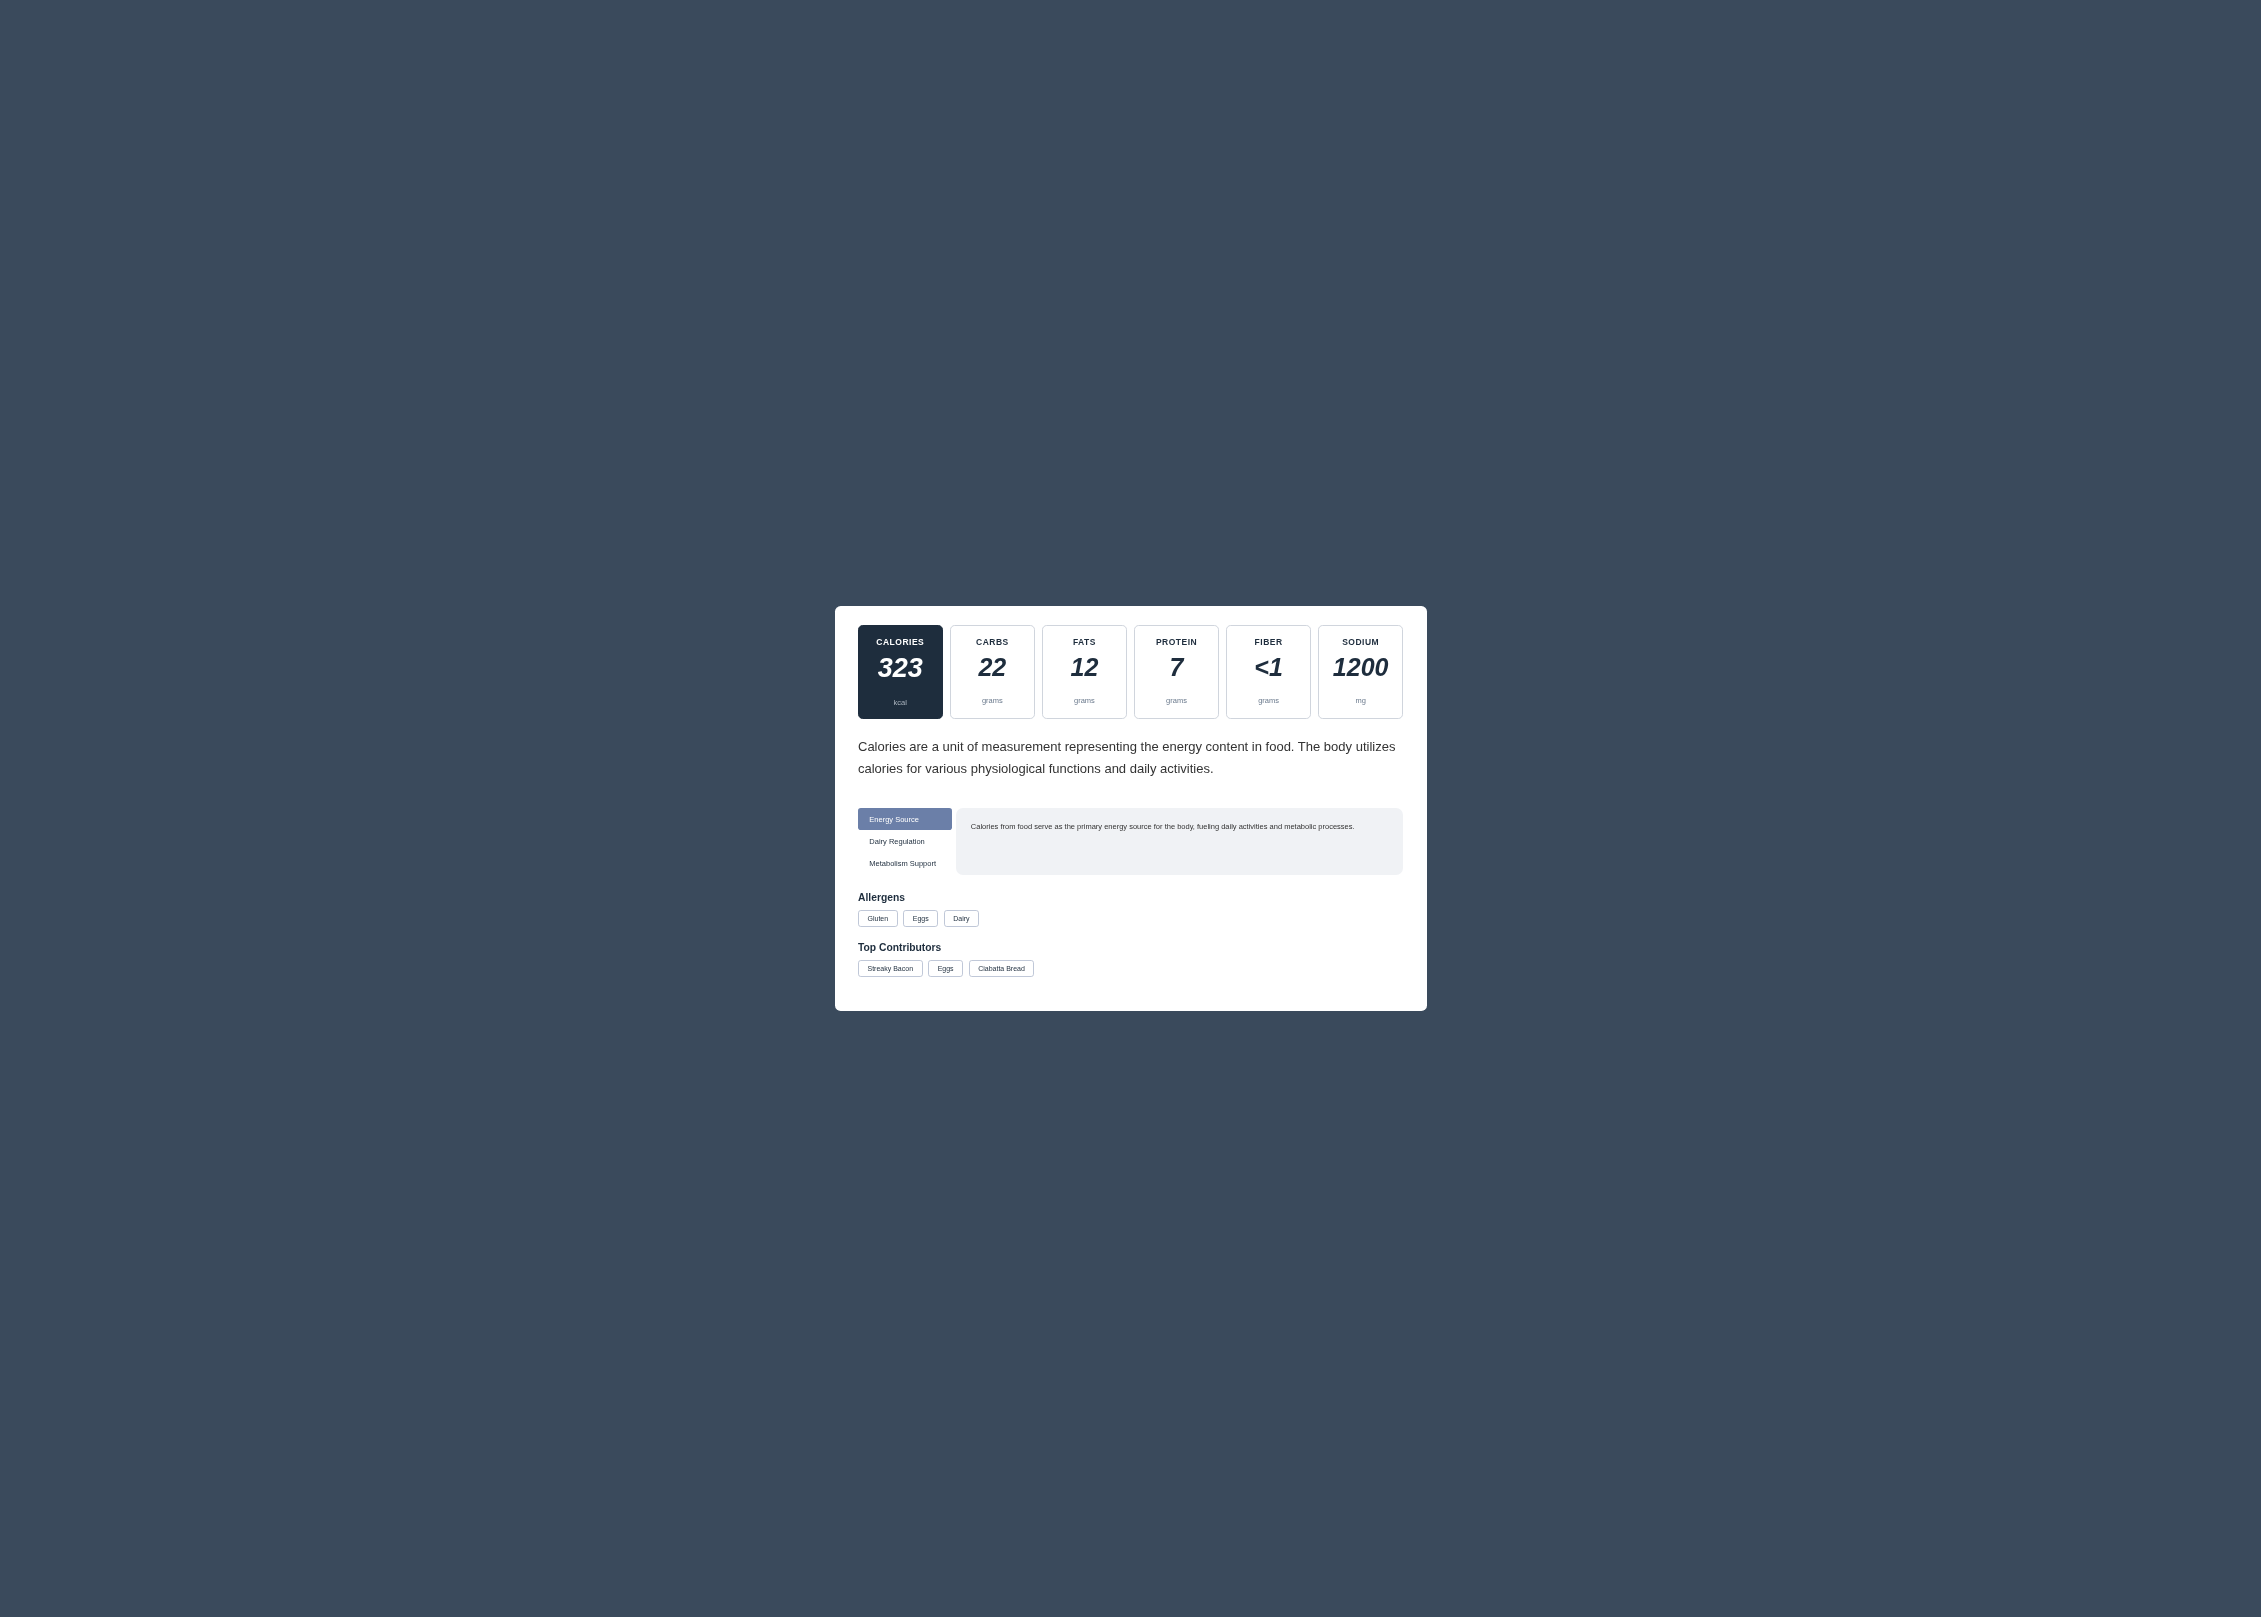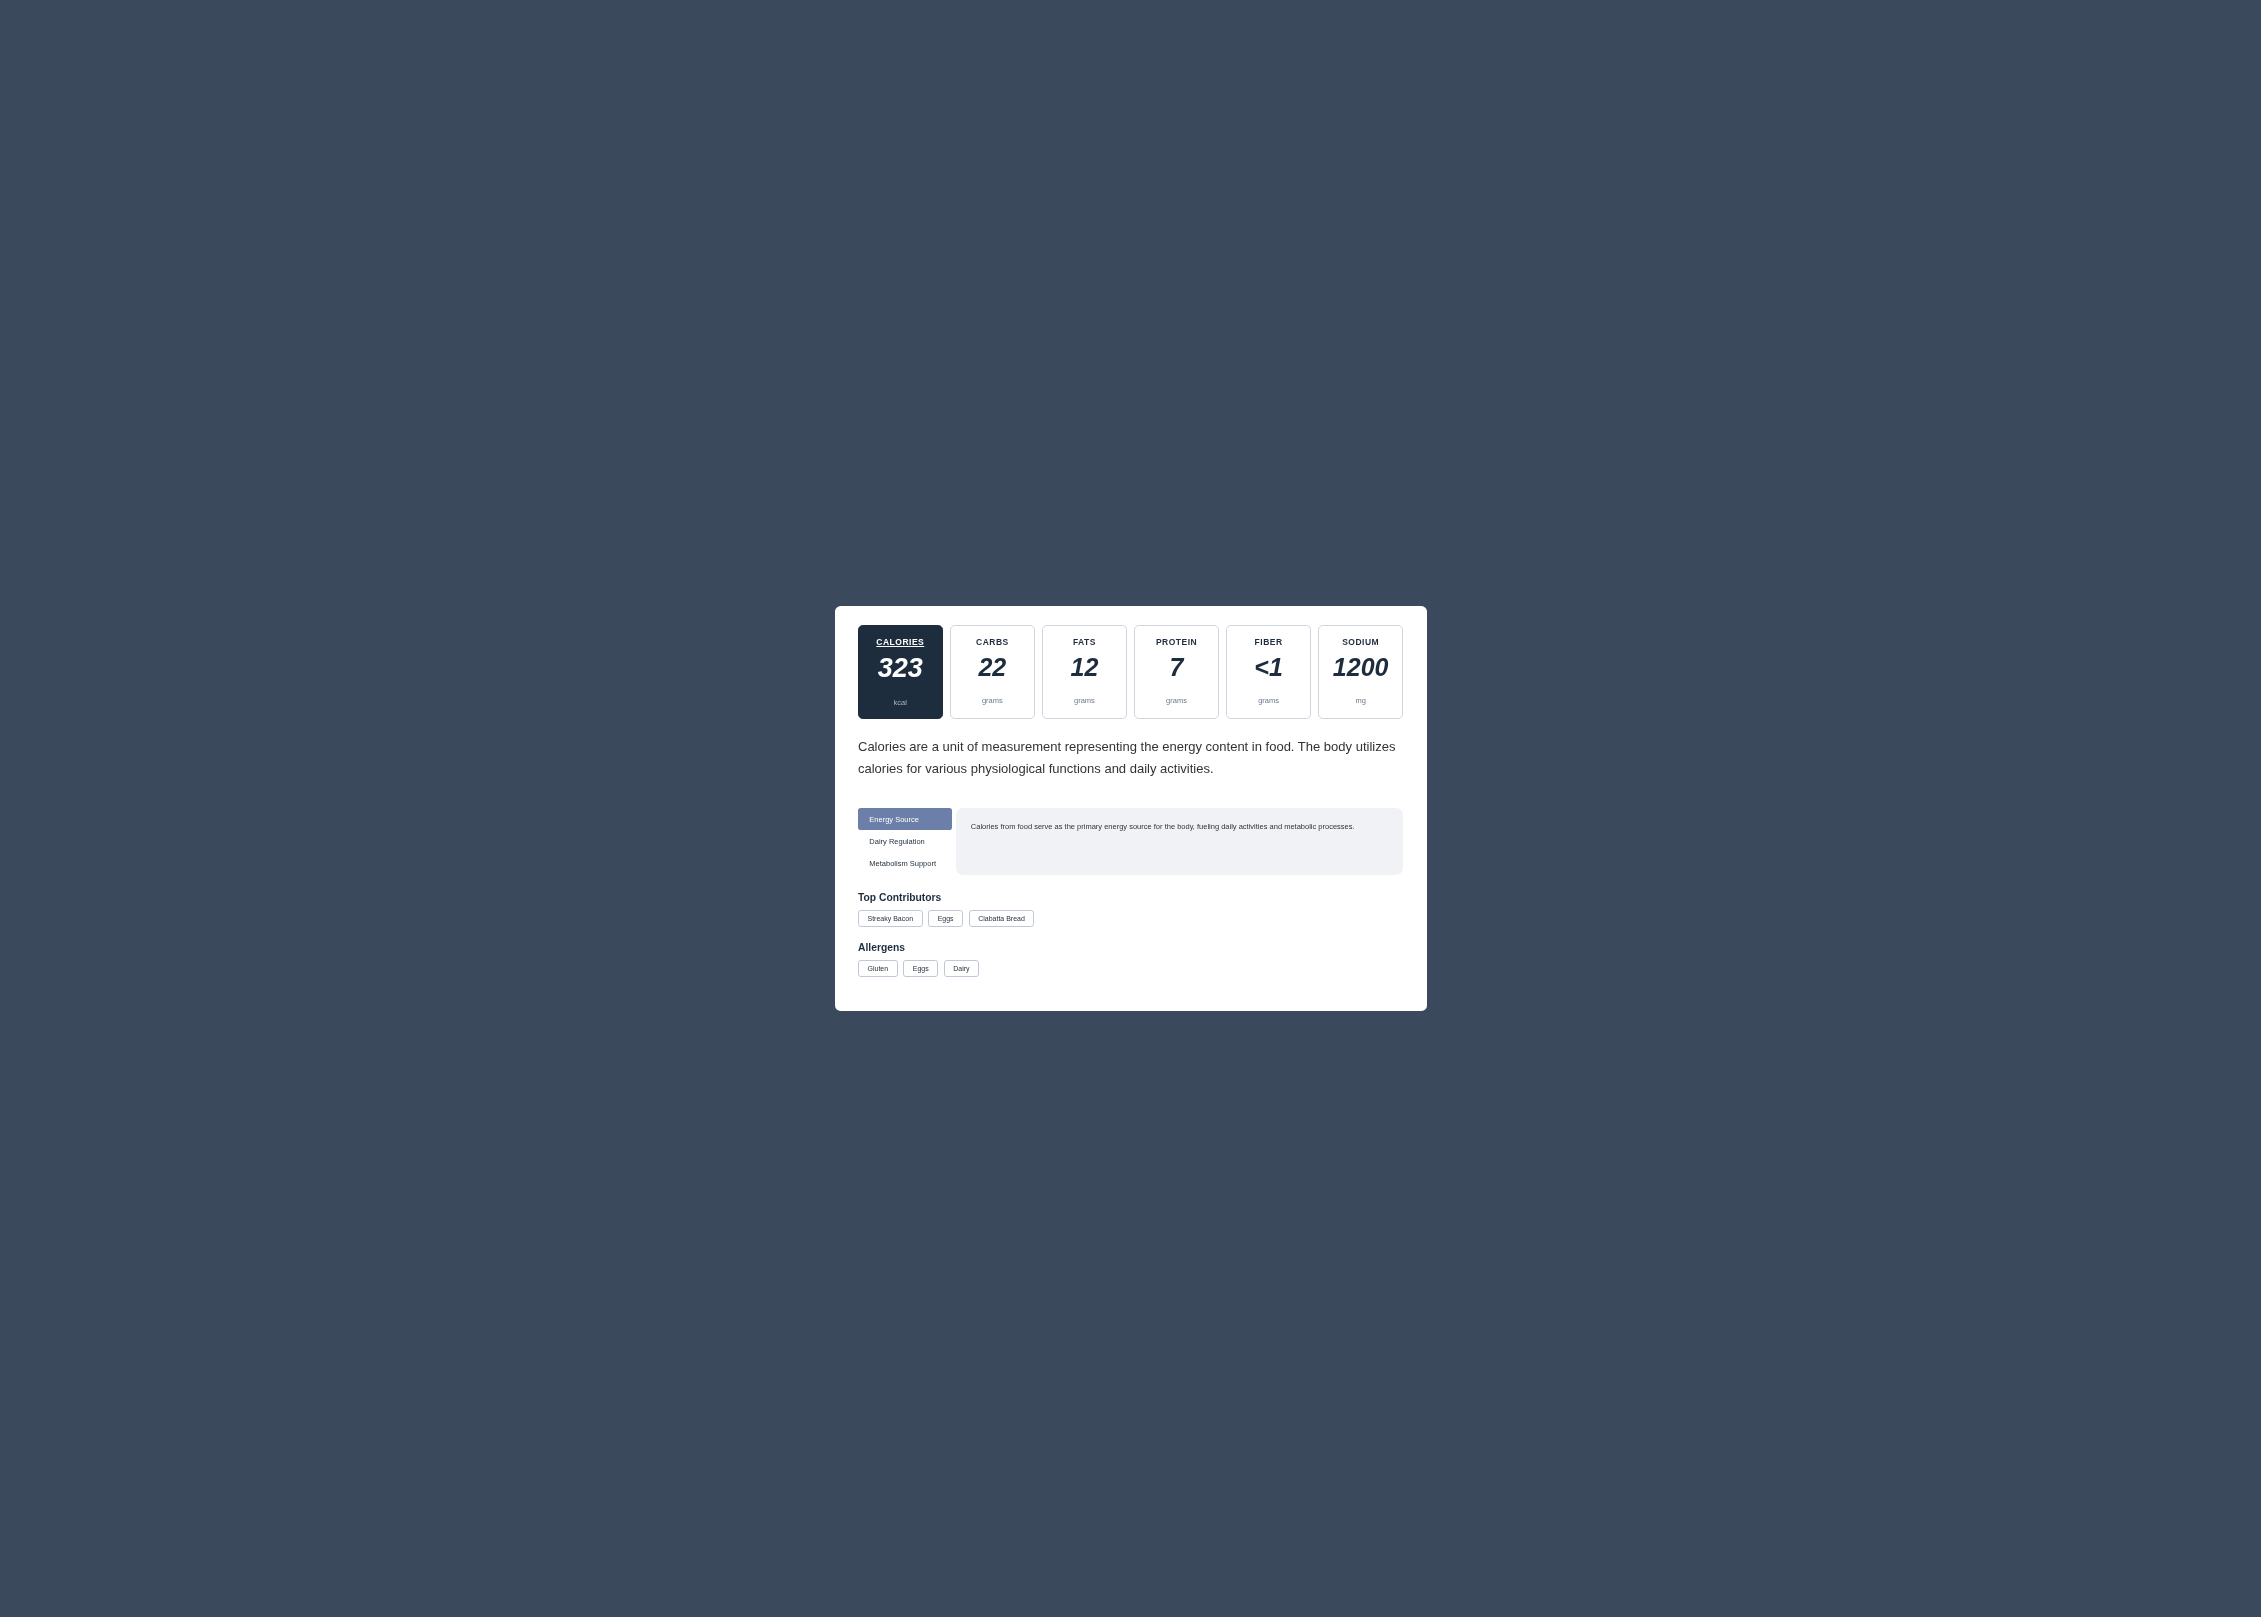--- a/index.html
+++ b/index.html
@@ -41,21 +41,20 @@
     .stat-box .stat-label {
       font-size: 8.5px;
       font-weight: 700;
       letter-spacing: 0.5px;
       color: #1e2d3d;
       text-transform: uppercase;
       margin-bottom: 7.5px;
     }
     .stat-box.calories .stat-label {
       color: #fff;
-      text-decoration: underline;
     }
     .stat-box .stat-value {
       font-size: 25px;
       font-weight: 800;
       color: #1e2d3d;
       line-height: 1;
       font-style: italic;
     }
     .stat-box.calories .stat-value {
       color: #fff;
@@ -181,32 +180,32 @@
   <div class="tabs-section">
     <div class="tabs-list">
         <div class="tab-item active">Energy Source</div>
         <div class="tab-item">Dairy Regulation</div>
         <div class="tab-item">Metabolism Support</div>
       </div>
     <div class="tab-content">Calories from food serve as the primary energy source for the body, fueling daily activities and metabolic processes.</div>
   </div>
 
   <div>
+    <div class="section-title">Allergens</div>
+    <div class="tags-row">
+        <span class="tag">Gluten</span>
+        <span class="tag">Eggs</span>
+        <span class="tag">Dairy</span>
+      </div>
+  </div>
+
+  <div>
     <div class="section-title">Top Contributors</div>
     <div class="tags-row">
         <span class="tag">Streaky Bacon</span>
         <span class="tag">Eggs</span>
         <span class="tag">Ciabatta Bread</span>
       </div>
   </div>
 
-  <div>
-    <div class="section-title">Allergens</div>
-    <div class="tags-row">
-        <span class="tag">Gluten</span>
-        <span class="tag">Eggs</span>
-        <span class="tag">Dairy</span>
-      </div>
-  </div>
-
 
 </div>
 
 
 </body></html>

